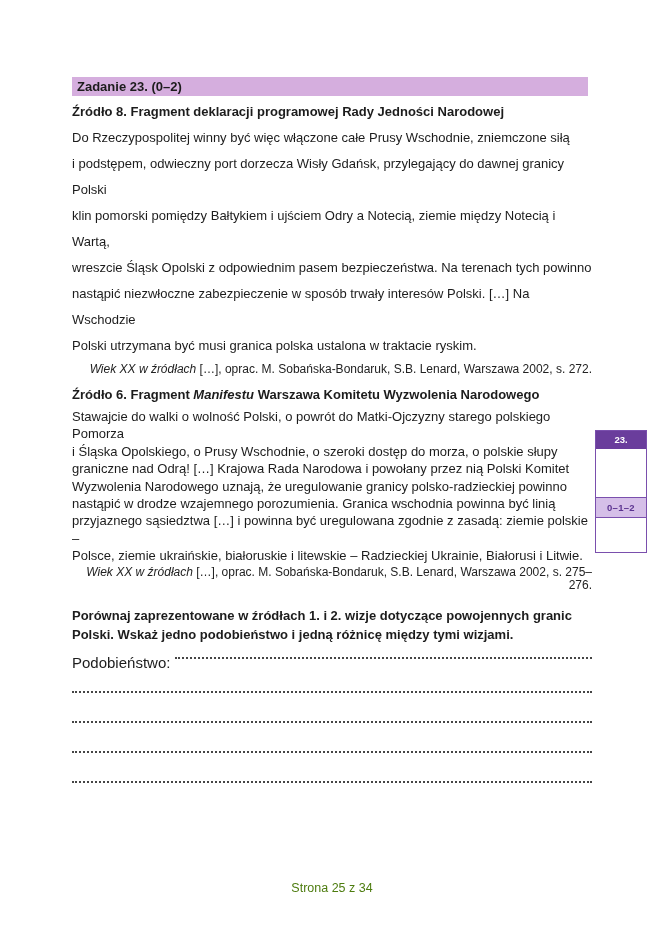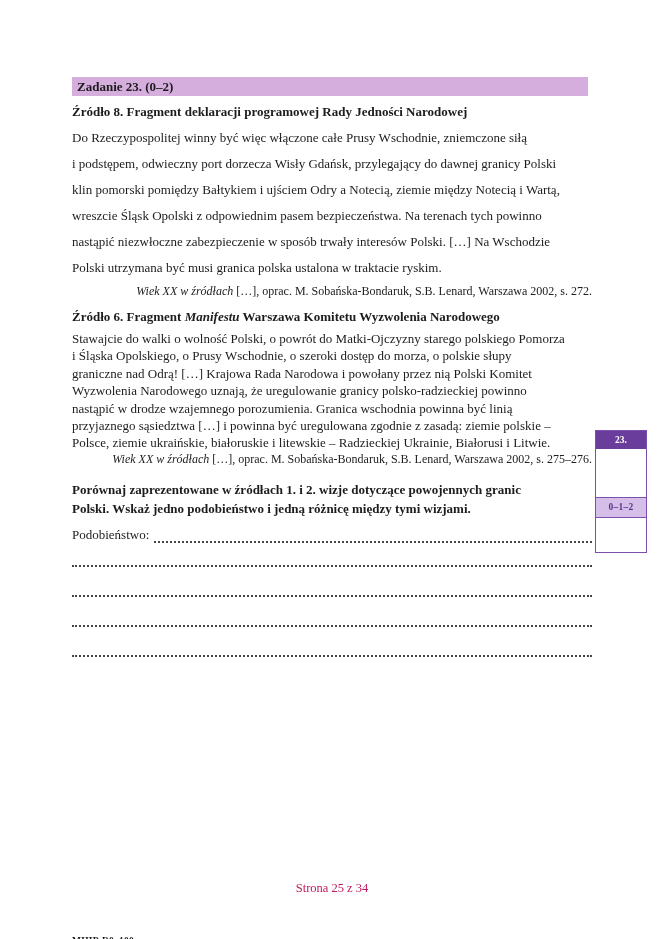--- a/index.html
+++ b/index.html
@@ -2,21 +2,21 @@
 <html lang="pl"><head>
 <meta charset="utf-8">
 <style>
   html,body { margin:0; padding:0; }
   body { background:#ffffff; }
   .page {
     position:relative;
     width:664px; height:939px;
     background:#ffffff;
     overflow:hidden;
-    font-family:Liberation Serif, serif;
+    font-family:Liberation Sans, sans-serif;
     color:#1c1c1c;
     -webkit-font-smoothing:antialiased;
   }
   .content {
     position:absolute; left:72px; top:77px; width:520px;
   }
   .task-bar {
     width:511px; height:19px; line-height:19px;
     background:#d5aede;
     font-size:13px; font-weight:bold;
@@ -41,23 +41,23 @@
   .citation2 { margin-top:1px; }
   .heading2 { margin-top:11px; }
   .instruction {
     margin-top:14px;
     font-size:13px; font-weight:bold; line-height:19px;
     white-space:pre-line;
   }
   .answer-block { margin-top:10px; }
   .answer-block.diff { margin-top:12px; }
   .label-row {
-    display:flex; align-items:flex-end;
+    display:flex; 
     height:15px;
-    font-size:13px;
+    font-size:15px;
   }
   .label-row .lbl { white-space:nowrap; }
   .dots-fill {
     flex:1;
     margin-left:5px;
     height:3px;
     border-bottom:2px dotted #454545;
   }
   .answer-line {
     border-bottom:2px dotted #454545;
@@ -85,21 +85,21 @@
     letter-spacing:0.3px;
     margin-top:48px;
   }
   .score-cell-blank {
     height:34px;
     background:#ffffff;
   }
   .footer-page {
     position:absolute; left:0; top:881px; width:664px;
     text-align:center;
-    font-size:12.5px; color:#be185d;
+    font-size:12.5px; color:#4d7c0f;
   }
   .footer-code {
     position:absolute; left:72px; top:896px;
     font-size:9.5px; font-weight:bold; color:#1c1c1c;
     letter-spacing:0.2px;
     margin-top:40px;
   }
   .it { font-style:italic; }
 </style>
 </head>

